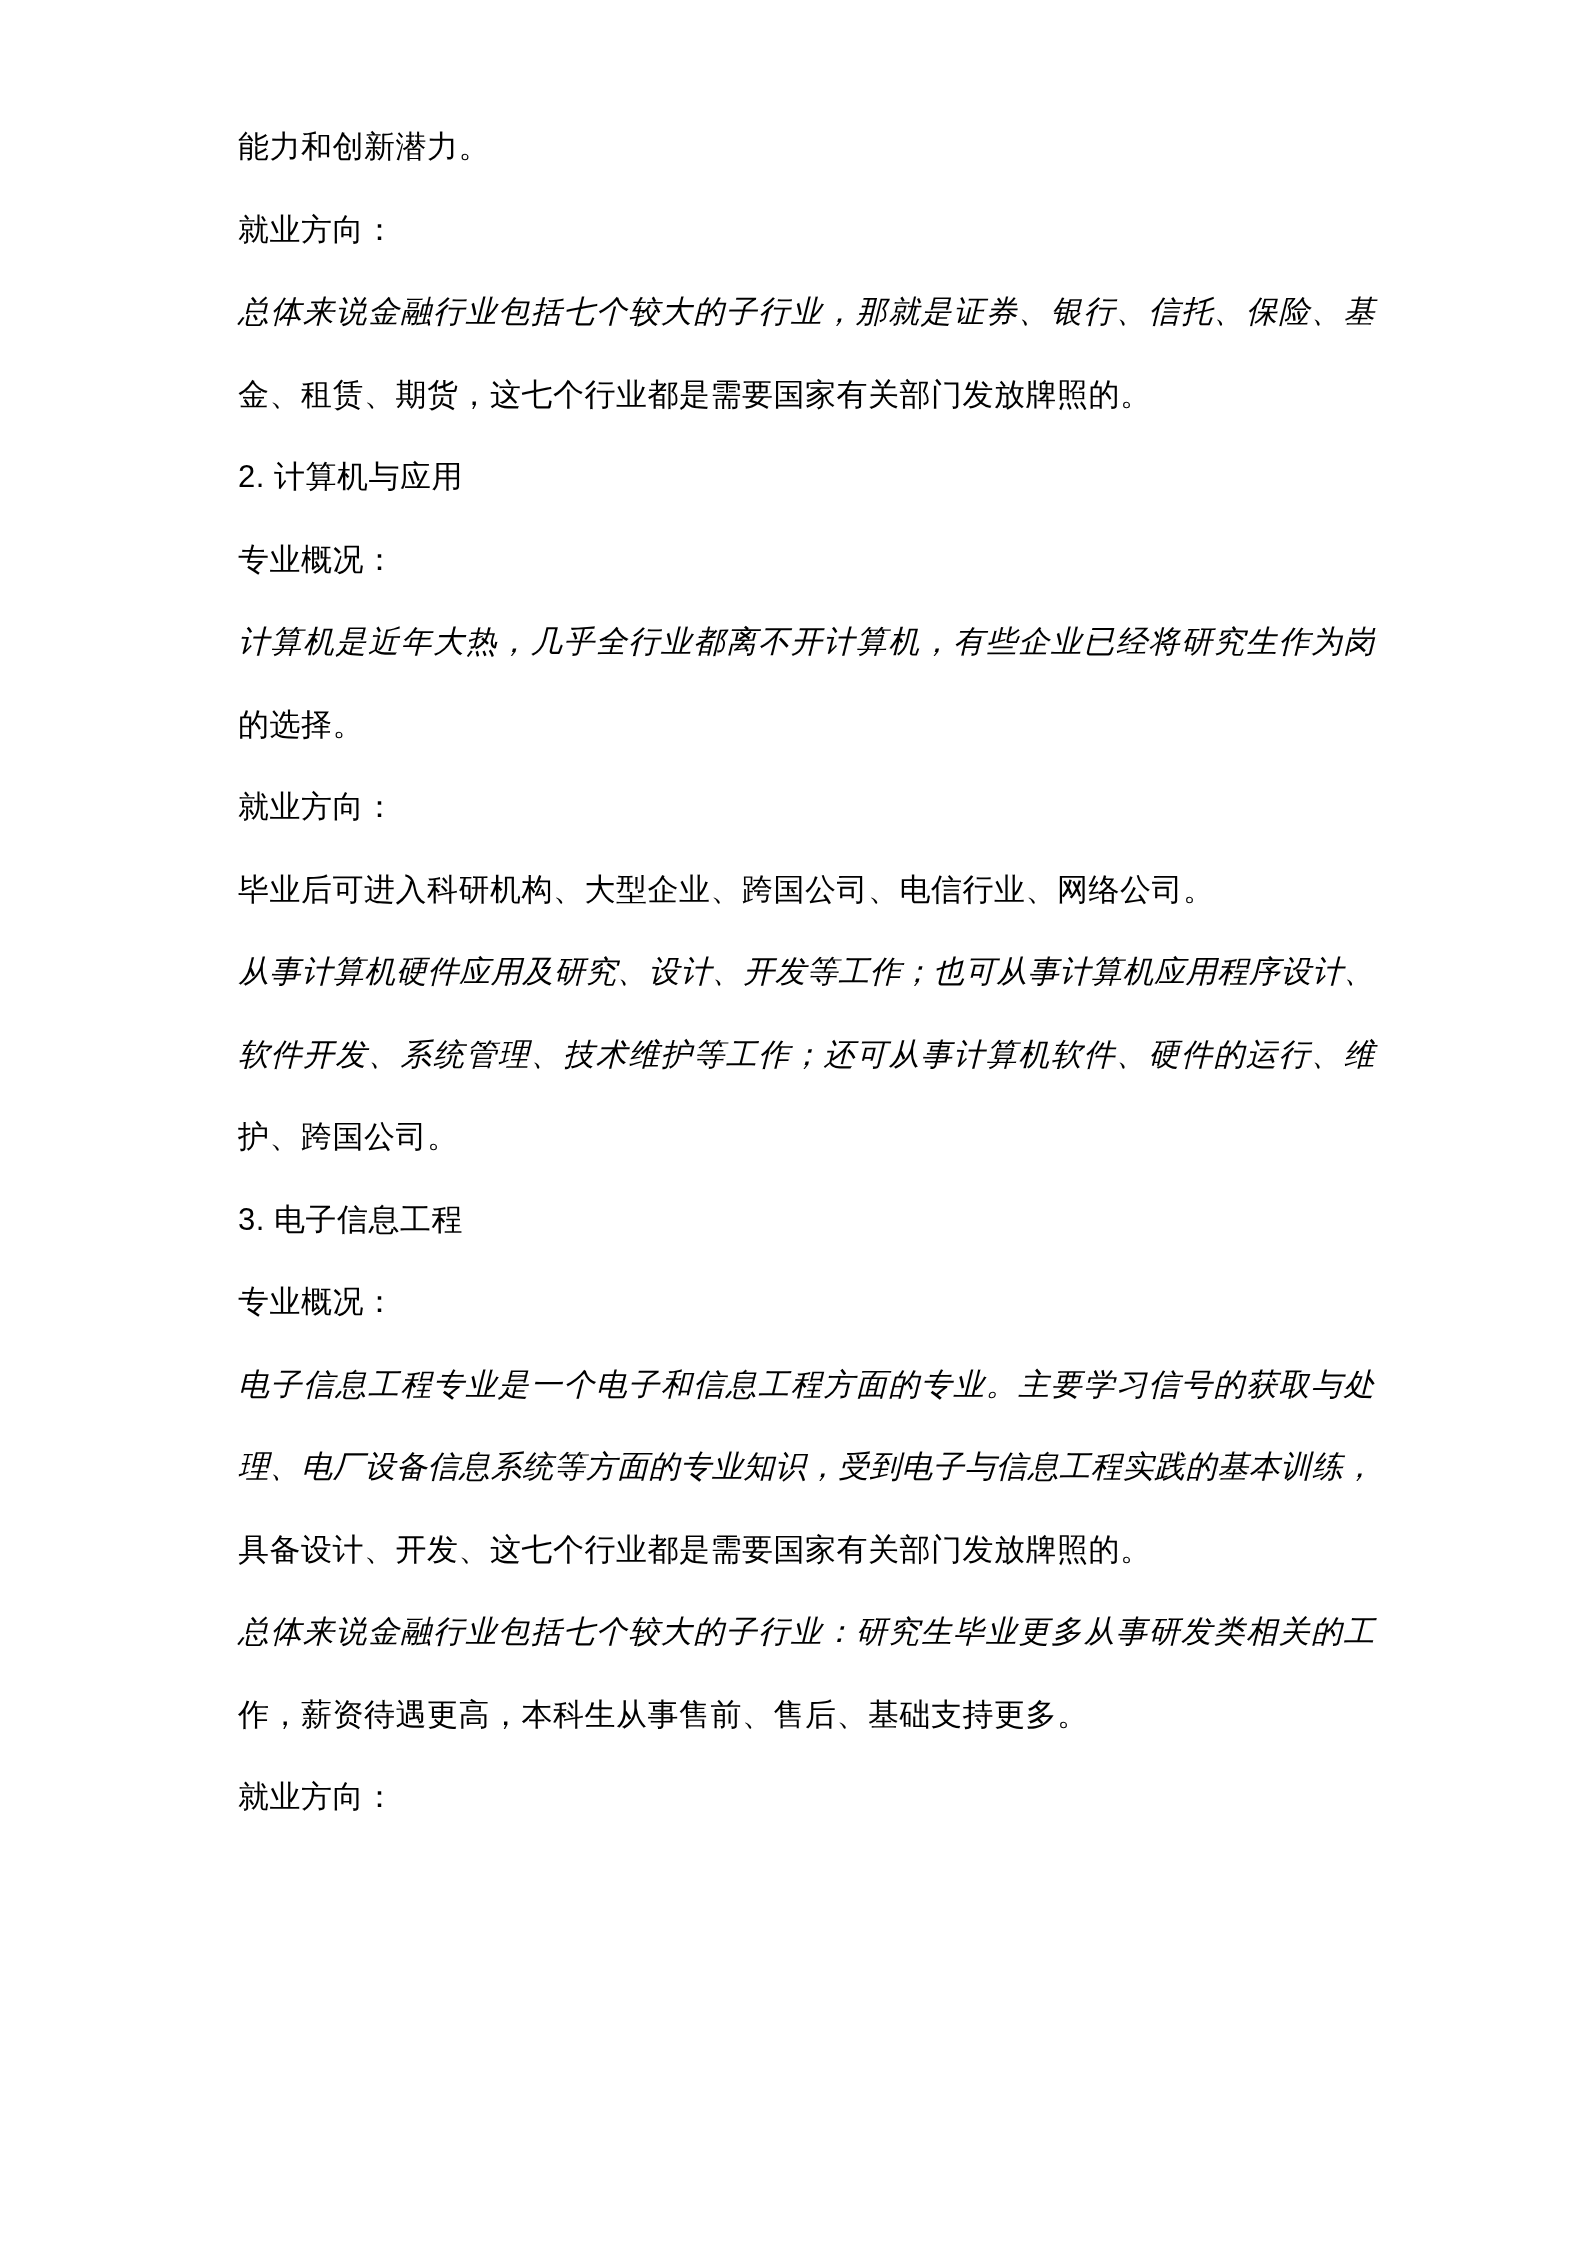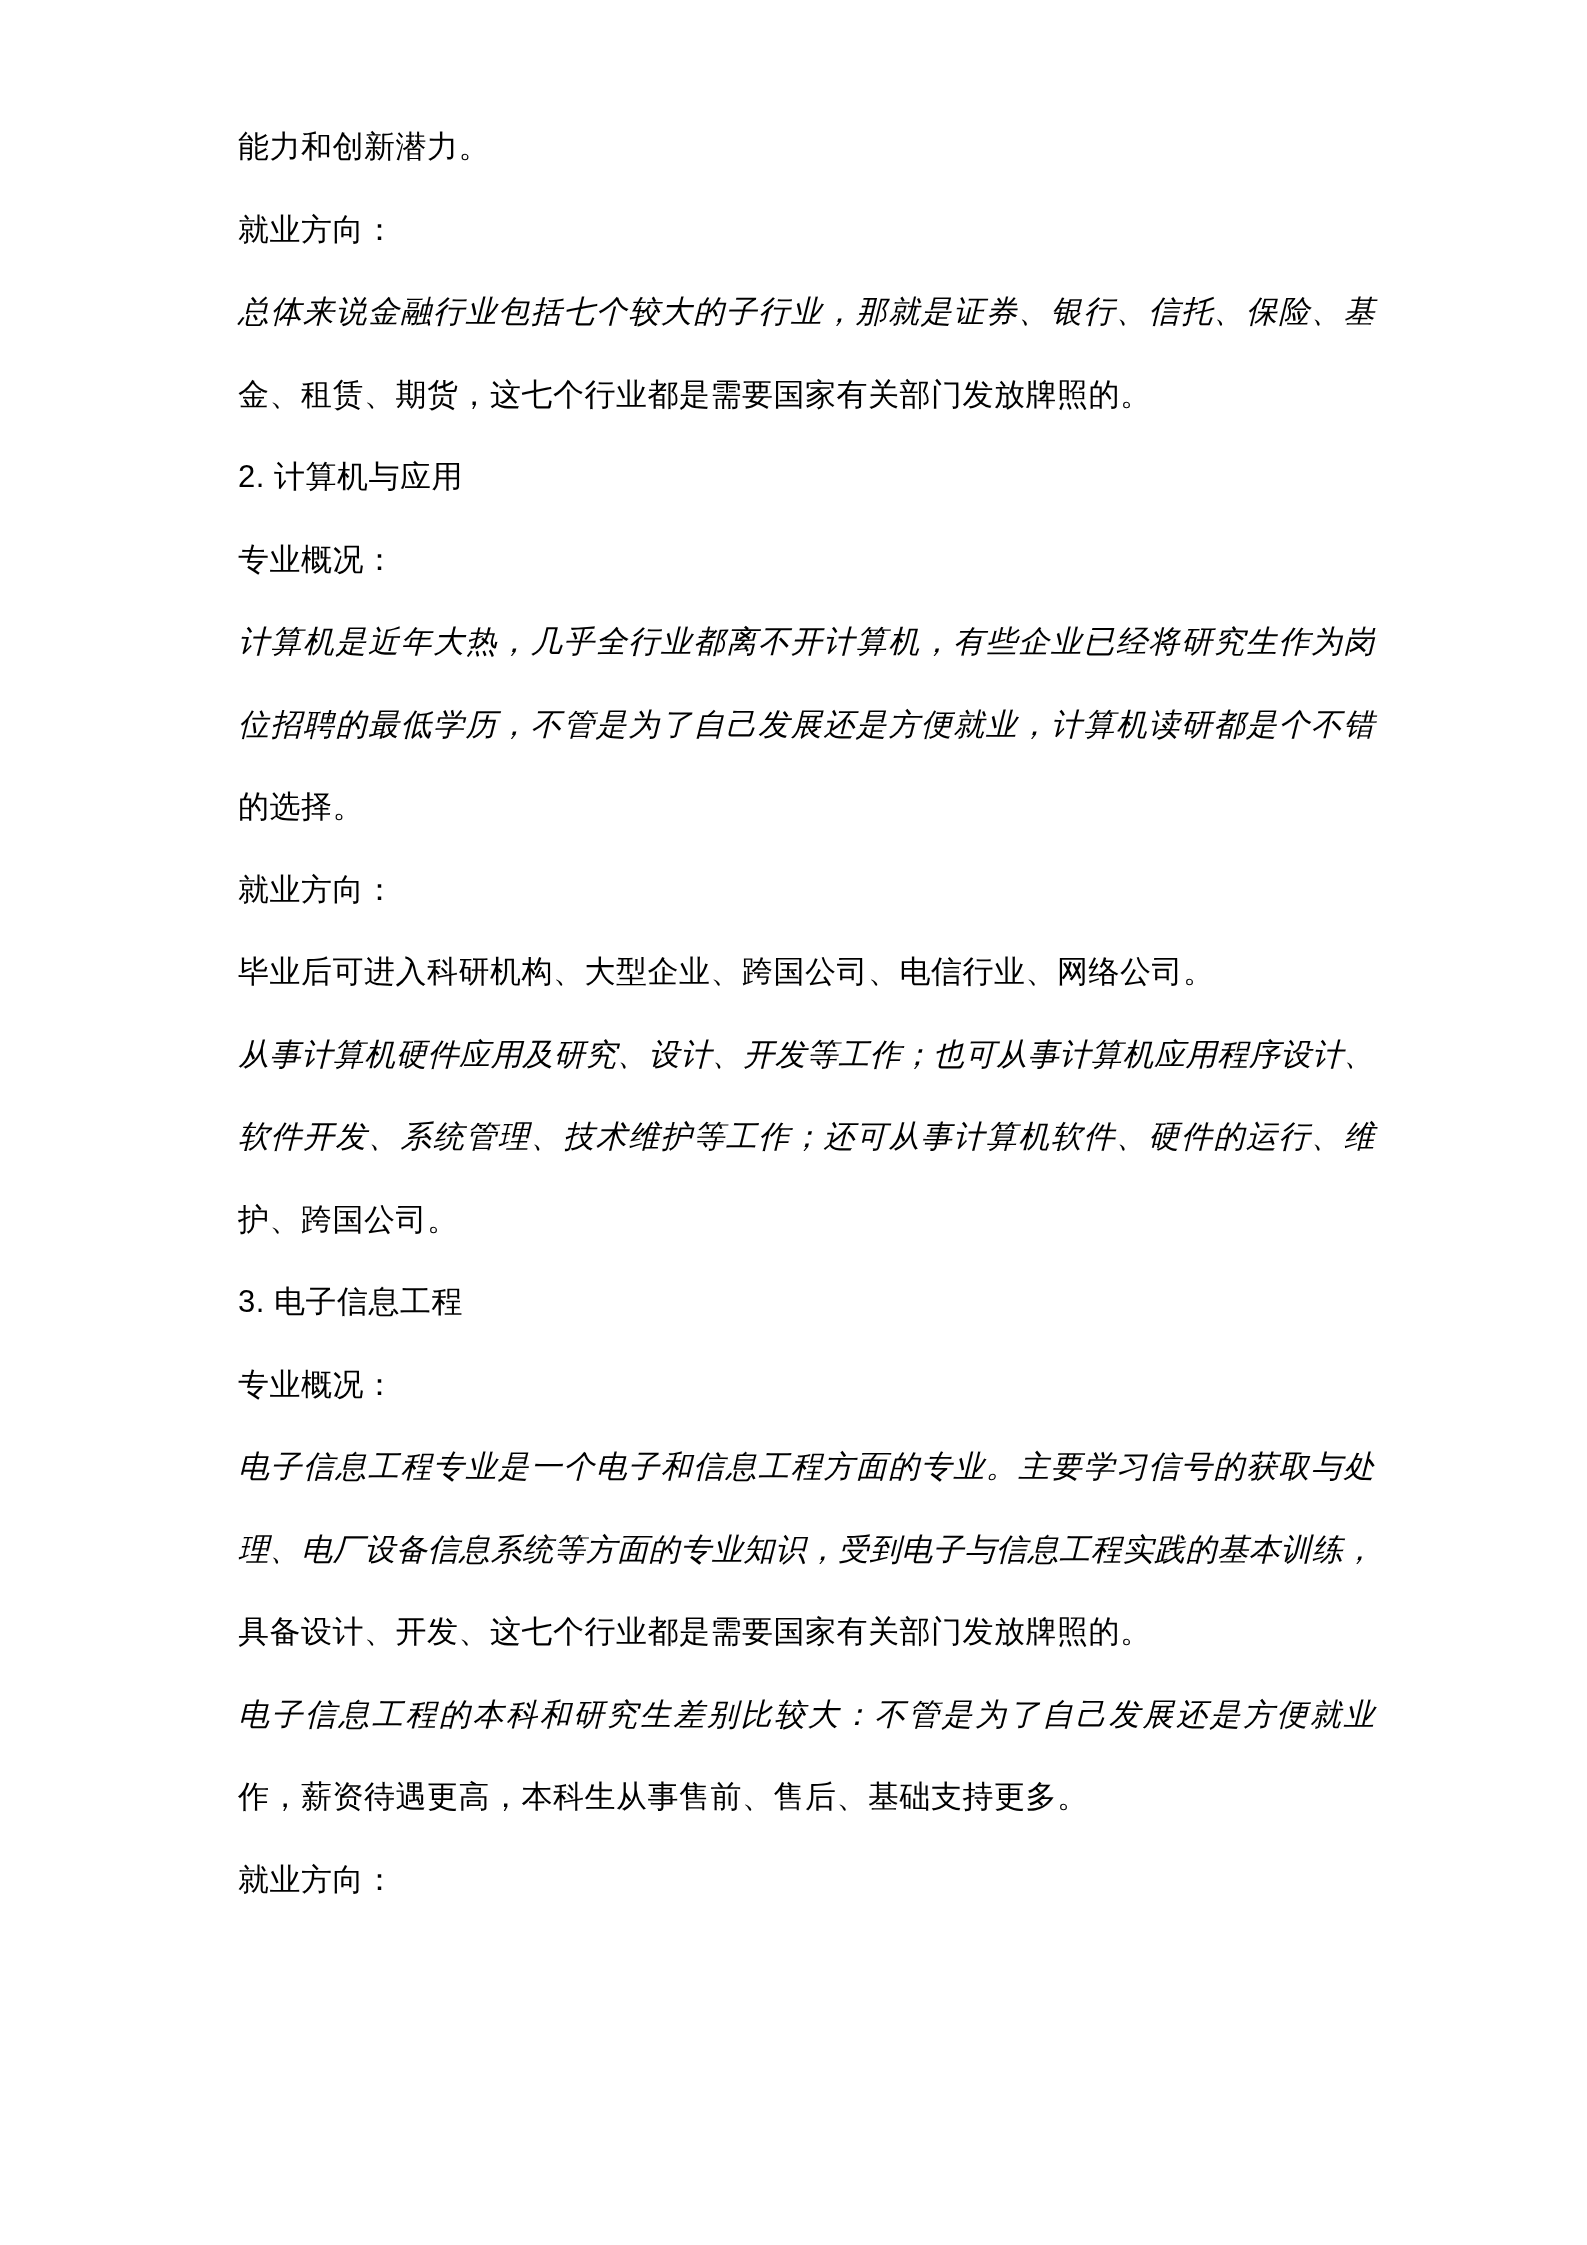--- a/index.html
+++ b/index.html
@@ -32,28 +32,27 @@
 <body>
 
 <div class="page">
   <div class="line">能力和创新潜力。</div>
   <div class="line">就业方向：</div>
   <div class="line flush">总体来说金融行业包括七个较大的子行业，那就是证券、银行、信托、保险、基</div>
   <div class="line">金、租赁、期货，这七个行业都是需要国家有关部门发放牌照的。</div>
   <div class="line">2. 计算机与应用</div>
   <div class="line"><span class="bold">专业概况</span><span>：</span></div>
   <div class="line flush">计算机是近年大热，几乎全行业都离不开计算机，有些企业已经将研究生作为岗</div>
-  <div class="line flush">位招聘的最低学历，不管是为了自己发展还是方便就业，计算机读研都是个不错</div>
   <div class="line">的选择。</div>
   <div class="line bold">就业方向：</div>
   <div class="line">毕业后可进入科研机构、大型企业、跨国公司、电信行业、网络公司。</div>
   <div class="line flush">从事计算机硬件应用及研究、设计、开发等工作；也可从事计算机应用程序设计、</div>
   <div class="line flush">软件开发、系统管理、技术维护等工作；还可从事计算机软件、硬件的运行、维</div>
   <div class="line">护、跨国公司。</div>
   <div class="line bold">3. 电子信息工程</div>
   <div class="line bold">专业概况：</div>
   <div class="line flush">电子信息工程专业是一个电子和信息工程方面的专业。主要学习信号的获取与处</div>
   <div class="line flush">理、电厂设备信息系统等方面的专业知识，受到电子与信息工程实践的基本训练，</div>
   <div class="line">具备设计、开发、这七个行业都是需要国家有关部门发放牌照的。</div>
-  <div class="line flush">电子信息工程的本科和研究生差别比较大：不管是为了自己发展还是方便就业</div>
+  <div class="line flush">总体来说金融行业包括七个较大的子行业：研究生毕业更多从事研发类相关的工</div>
   <div class="line">作，薪资待遇更高，本科生从事售前、售后、基础支持更多。</div>
   <div class="line bold">就业方向：</div>
 </div>
 
 </body></html>

